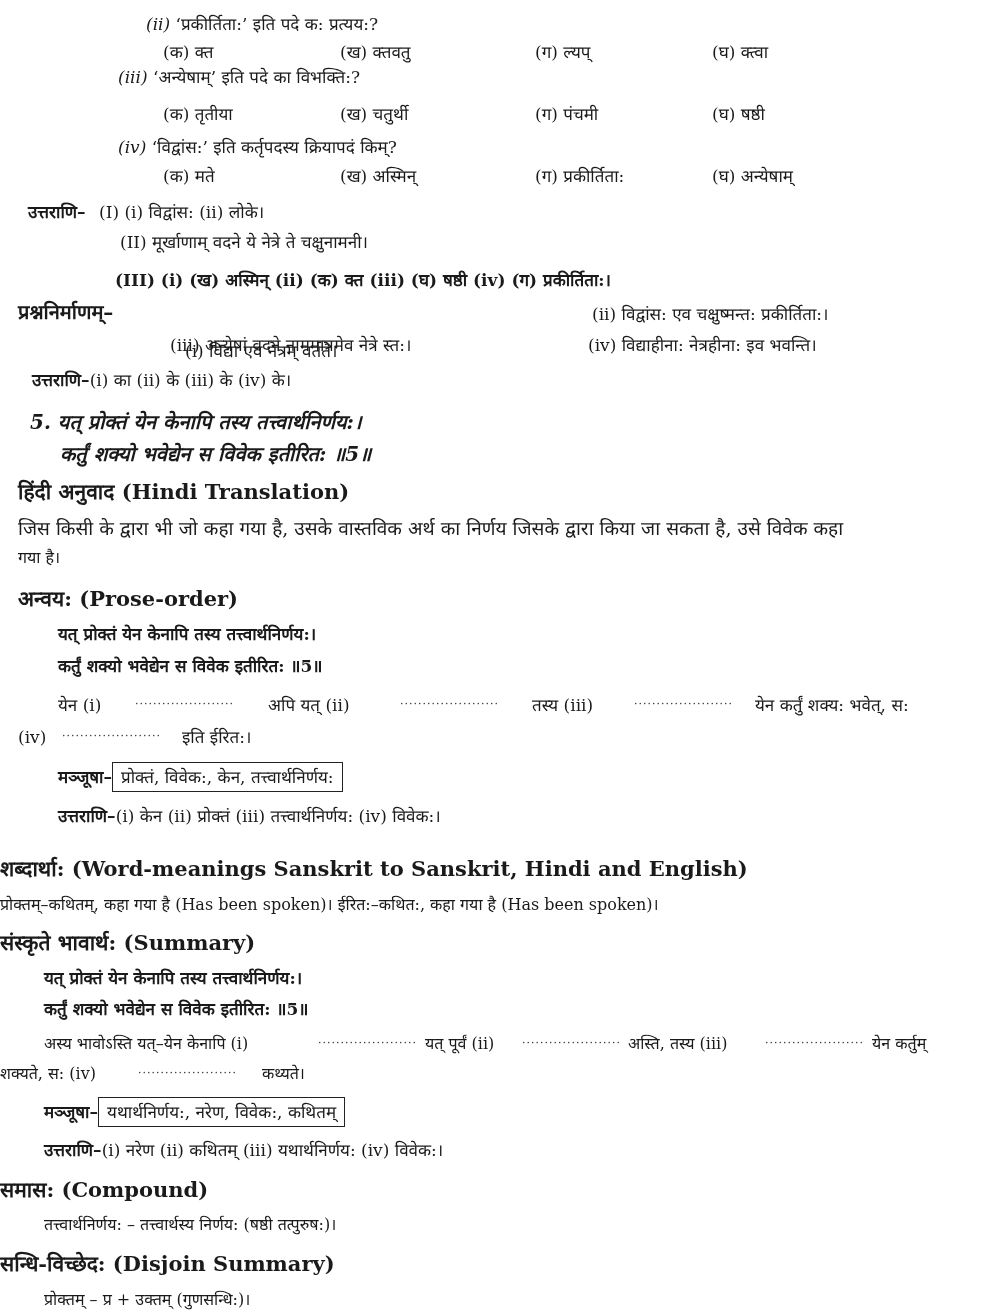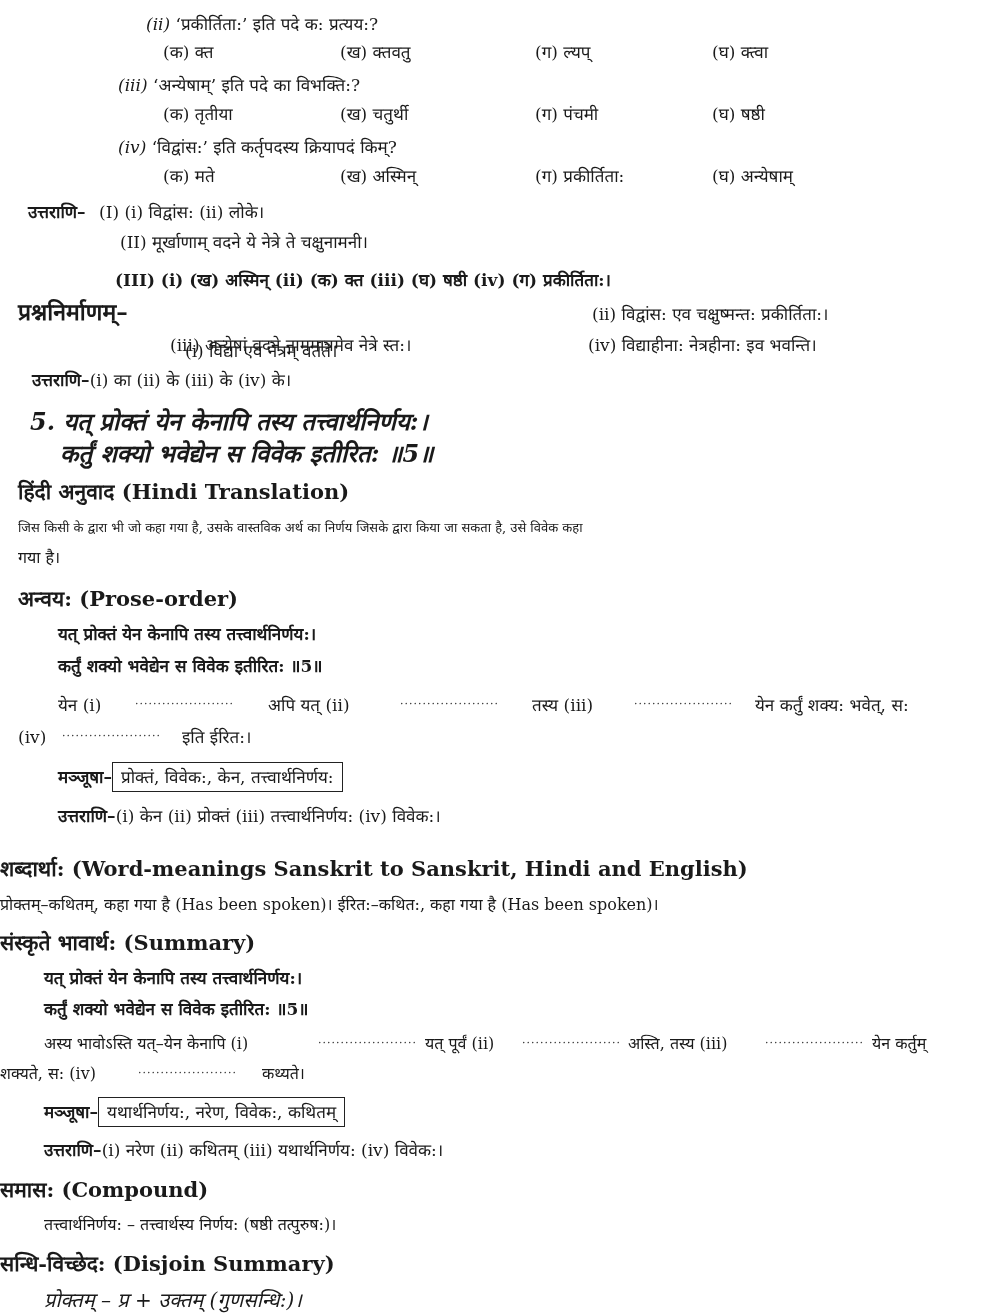--- a/index.html
+++ b/index.html
@@ -3,40 +3,40 @@
 <meta charset="utf-8">
 <style>
   html, body { margin: 0; padding: 0; background: #ffffff; }
   body {
     width: 985px; height: 1316px; overflow: hidden; position: relative;
     font-family: "DejaVu Serif", serif; color: #1a1a1a;
   }
   .ln { position: absolute; white-space: nowrap; font-size: 17px; line-height: 24px; }
   .b { font-weight: bold; }
   .h { font-size: 21px; font-weight: bold; line-height: 28px; }
-  .verse { font-size: 24px; font-weight: bold; font-style: italic; line-height: 28px; }
+  .verse { font-size: 20px; font-weight: bold; font-style: italic; line-height: 28px; }
   .opt { position: absolute; white-space: nowrap; text-align: center; }
   .box { display: inline-block; border: 1.5px solid #222; padding: 2px 8px; font-weight: normal; }
   .dots { letter-spacing: 1px; color: #333; font-size: 11px; vertical-align: 4px; }
   .num { font-style: italic; }
 </style>
 </head>
 <body>
 
 <div class="ln" style="left:120px;top:12px;margin-left:26px;">
   <span class="num">(ii)</span>
   <span>‘प्रकीर्तिता:’ इति पदे क: प्रत्यय:?</span>
 </div>
 <div class="ln" style="top:40px;left:0;width:985px;height:24px;">
   <span class="opt" style="left:163px">(क) क्त</span>
   <span class="opt" style="left:340px">(ख) क्तवतु</span>
   <span class="opt" style="left:535px">(ग) ल्यप्</span>
   <span class="opt" style="left:712px">(घ) क्त्वा</span>
 </div>
-<div class="ln" style="left:118px;top:73px;text-align:right;">
+<div class="ln" style="left:118px;top:65px;text-align:right;">
   <span class="num">(iii)</span>
   <span>‘अन्येषाम्’ इति पदे का विभक्ति:?</span>
 </div>
 <div class="ln" style="top:102px;left:0;width:985px;height:24px;">
   <span class="opt" style="left:163px">(क) तृतीया</span>
   <span class="opt" style="left:340px">(ख) चतुर्थी</span>
   <span class="opt" style="left:535px">(ग) पंचमी</span>
   <span class="opt" style="left:712px">(घ) षष्ठी</span>
 </div>
 <div class="ln" style="left:118px;top:135px;">
@@ -51,35 +51,35 @@
 </div>
 
 <div class="ln" style="left:28px;top:200px;">
   <span class="b">उत्तराणि–</span>
   <span style="margin-left:8px">(I) (i) विद्वांस:   (ii) लोके।</span>
 </div>
 <div class="ln" style="left:120px;top:230px;">(II) मूर्खाणाम् वदने ये नेत्रे ते चक्षुनामनी।</div>
 <div class="ln" style="left:115px;top:268px;font-weight:bold;">(III) (i) (ख) अस्मिन्   (ii) (क) क्त   (iii) (घ) षष्ठी   (iv) (ग) प्रकीर्तिता:।</div>
 
 <div class="ln" style="left:18px;top:300px;">
-  <span class="b" style="font-size:23px">प्रश्ननिर्माणम्–</span>
+  <span class="b" style="font-size:20px">प्रश्ननिर्माणम्–</span>
 </div>
 <div class="ln" style="left:185px;top:302px;margin-top:37px;">(i) विद्या एव नेत्रम् वर्तते।</div>
 <div class="ln" style="left:592px;top:302px;">(ii) विद्वांस: एव चक्षुष्मन्त: प्रकीर्तिता:।</div>
 <div class="ln" style="left:170px;top:333px;">(iii) अन्येषां वदने नाममात्रमेव नेत्रे स्त:।</div>
 <div class="ln" style="left:588px;top:333px;">(iv) विद्याहीना: नेत्रहीना: इव भवन्ति।</div>
 <div class="ln" style="left:32px;top:368px;">
   <span class="b">उत्तराणि–</span><span>(i) का    (ii) के    (iii) के    (iv) के।</span>
 </div>
 
 <div class="ln verse" style="left:30px;top:408px;">5. यत् प्रोक्तं येन केनापि तस्य तत्त्वार्थनिर्णय:।</div>
 <div class="ln verse" style="left:60px;top:440px;">कर्तुं शक्यो भवेद्येन स विवेक इतीरित: ॥5॥</div>
 
 <div class="ln h" style="left:18px;top:478px;">हिंदी अनुवाद (Hindi Translation)</div>
-<div class="ln" style="left:18px;top:516px;font-size:13px;">जिस किसी के द्वारा भी जो कहा गया है, उसके वास्तविक अर्थ का निर्णय जिसके द्वारा किया जा सकता है, उसे विवेक कहा</div>
+<div class="ln" style="left:18px;top:516px;font-size:19px;">जिस किसी के द्वारा भी जो कहा गया है, उसके वास्तविक अर्थ का निर्णय जिसके द्वारा किया जा सकता है, उसे विवेक कहा</div>
 <div class="ln" style="left:18px;top:546px;font-size:16px;">गया है।</div>
 
 <div class="ln h" style="left:18px;top:585px;">अन्वय: (Prose-order)</div>
 <div class="ln b" style="left:58px;top:622px;">यत् प्रोक्तं येन केनापि तस्य तत्त्वार्थनिर्णय:।</div>
 <div class="ln b" style="left:58px;top:654px;">कर्तुं शक्यो भवेद्येन स विवेक इतीरित: ॥5॥</div>
 <div class="ln" style="left:0;top:693px;width:985px;">
   <span class="opt" style="left:58px">येन (i)</span>
   <span class="opt dots" style="left:135px">······················</span>
   <span class="opt" style="left:268px">अपि यत् (ii)</span>
   <span class="opt dots" style="left:400px">······················</span>
@@ -123,13 +123,13 @@
   <span class="b">मञ्जूषा–</span><span class="box">यथार्थनिर्णय:, नरेण, विवेक:, कथितम्</span>
 </div>
 <div class="ln" style="left:44px;top:1138px;">
   <span class="b">उत्तराणि–</span><span>(i) नरेण    (ii) कथितम्    (iii) यथार्थनिर्णय:    (iv) विवेक:।</span>
 </div>
 
 <div class="ln h" style="left:0px;top:1176px;">समास: (Compound)</div>
 <div class="ln" style="left:44px;top:1213px;font-size:16px;">तत्त्वार्थनिर्णय: –  तत्त्वार्थस्य निर्णय: (षष्ठी तत्पुरुष:)।</div>
 
 <div class="ln h" style="left:0px;top:1250px;">सन्धि-विच्छेद: (Disjoin Summary)</div>
-<div class="ln" style="left:44px;top:1288px;font-size:20px;font-style:italic;">प्रोक्तम्  –  प्र + उक्तम् (गुणसन्धि:)।</div>
+<div class="ln" style="left:44px;top:1288px;font-size:16px;">प्रोक्तम्  –  प्र + उक्तम् (गुणसन्धि:)।</div>
 
 </body></html>

